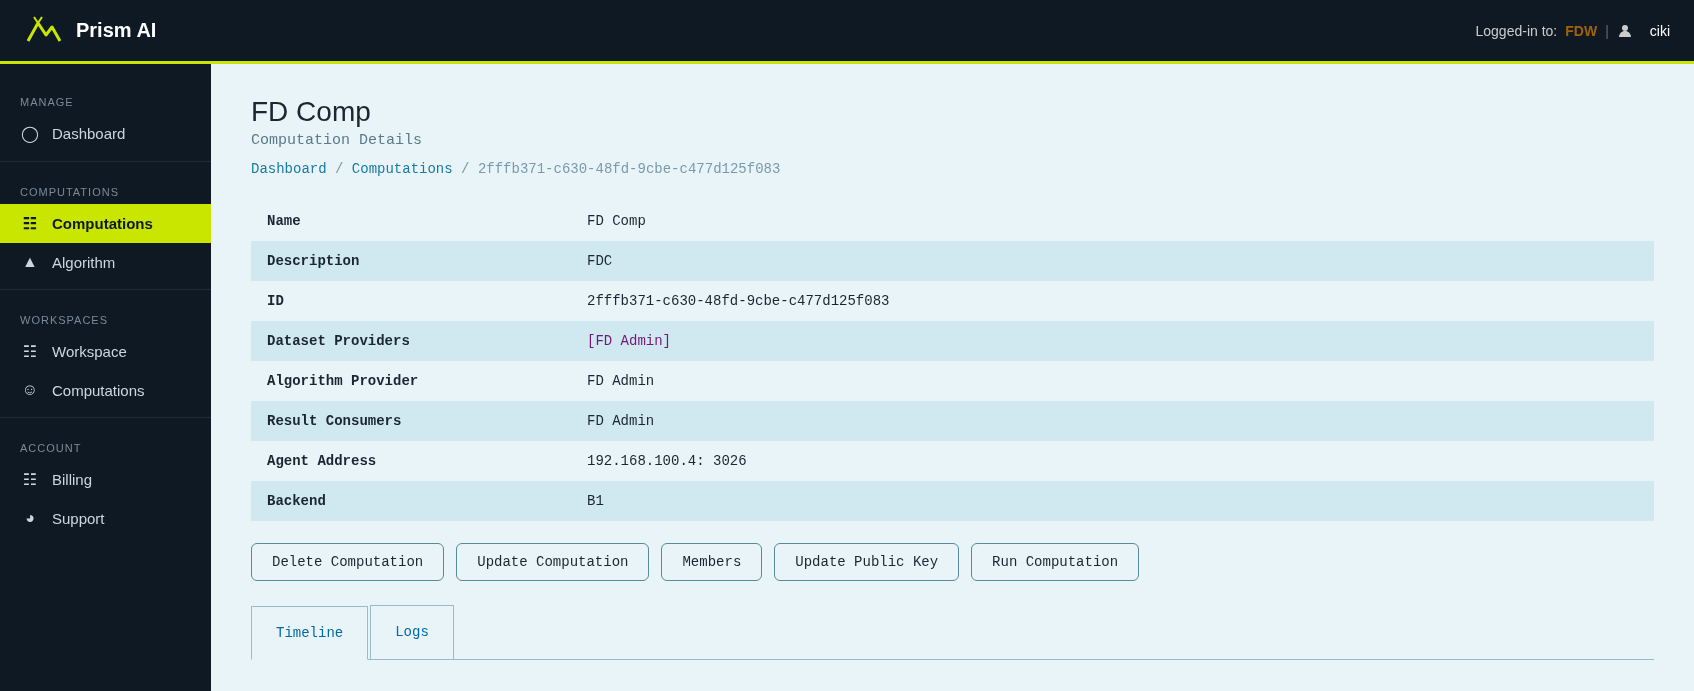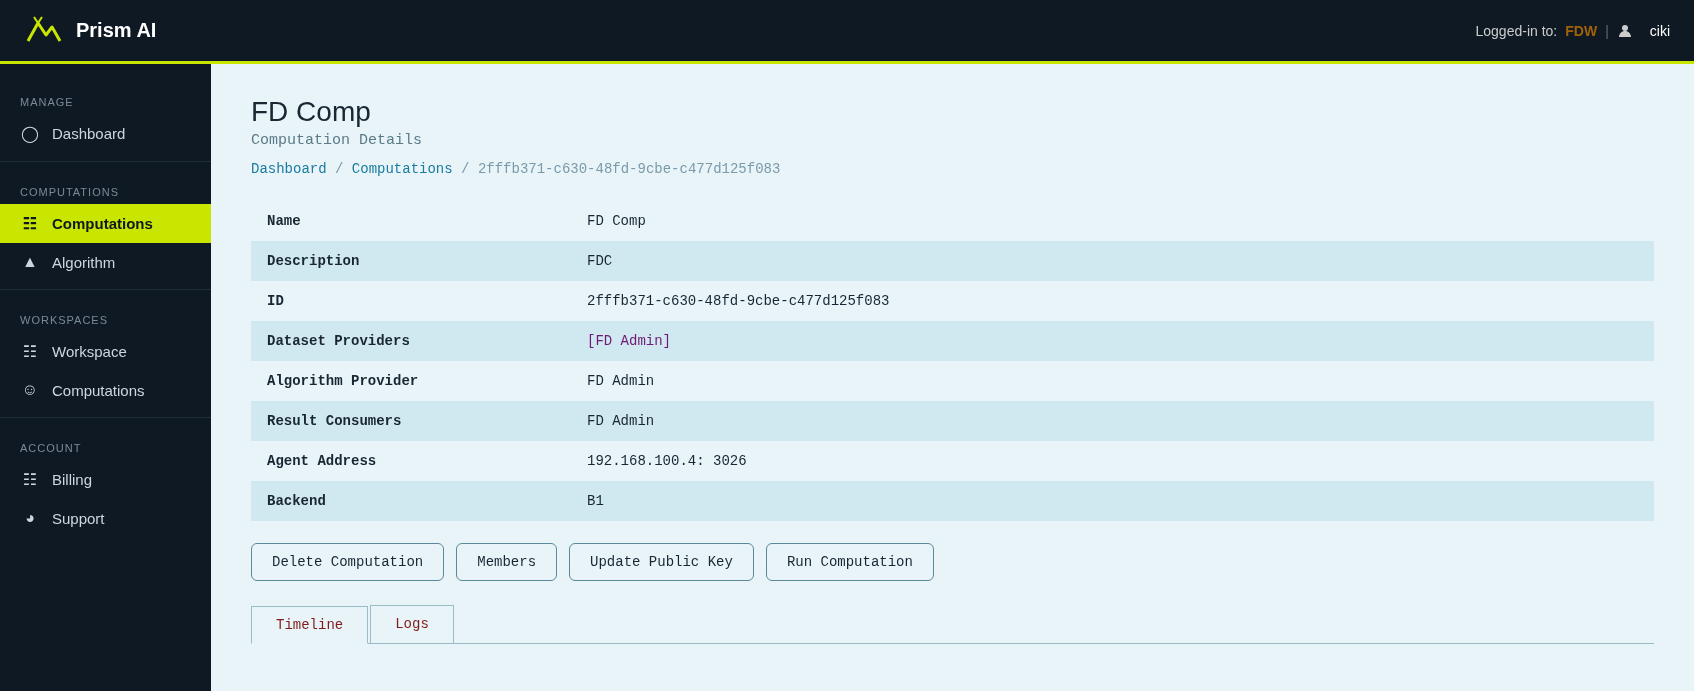--- a/index.html
+++ b/index.html
@@ -184,24 +184,24 @@
       border-radius: 6px;
     }
 
     
     .tabs {
       display: flex;
       border-bottom: 1px solid #9abbc8;
       gap: 0;
     }
     .tab {
-      padding: 10px 24px;
-      font-size: 14px;
-      font-family: 'Courier New', monospace;
-      color: #7f1d1d;
+      padding: 18px 24px;
+      font-size: 14px;
+      font-family: 'Courier New', monospace;
+      color: #0369a1;
       cursor: pointer;
       border: 1px solid #9abbc8;
       border-bottom: none;
       background: #e8f4f8;
       margin-right: 2px;
     }
     .tab.active {
       background: #e8f4f8;
       border-bottom: 1px solid #e8f4f8;
       position: relative;
@@ -314,20 +314,21 @@
             </tr>
             <tr>
               <td>Backend</td>
               <td>B1</td>
             </tr>
           </tbody>
       </table>
 
       <div class="action-buttons">
         <button class="action-btn">Delete Computation</button>
+        <button class="action-btn">Update Computation</button>
         <button class="action-btn">Members</button>
         <button class="action-btn">Update Public Key</button>
         <button class="action-btn">Run Computation</button>
       </div>
 
       <div class="tabs">
         <div class="tab active">
           <span>Timeline</span>
         </div>
         <div class="tab">

